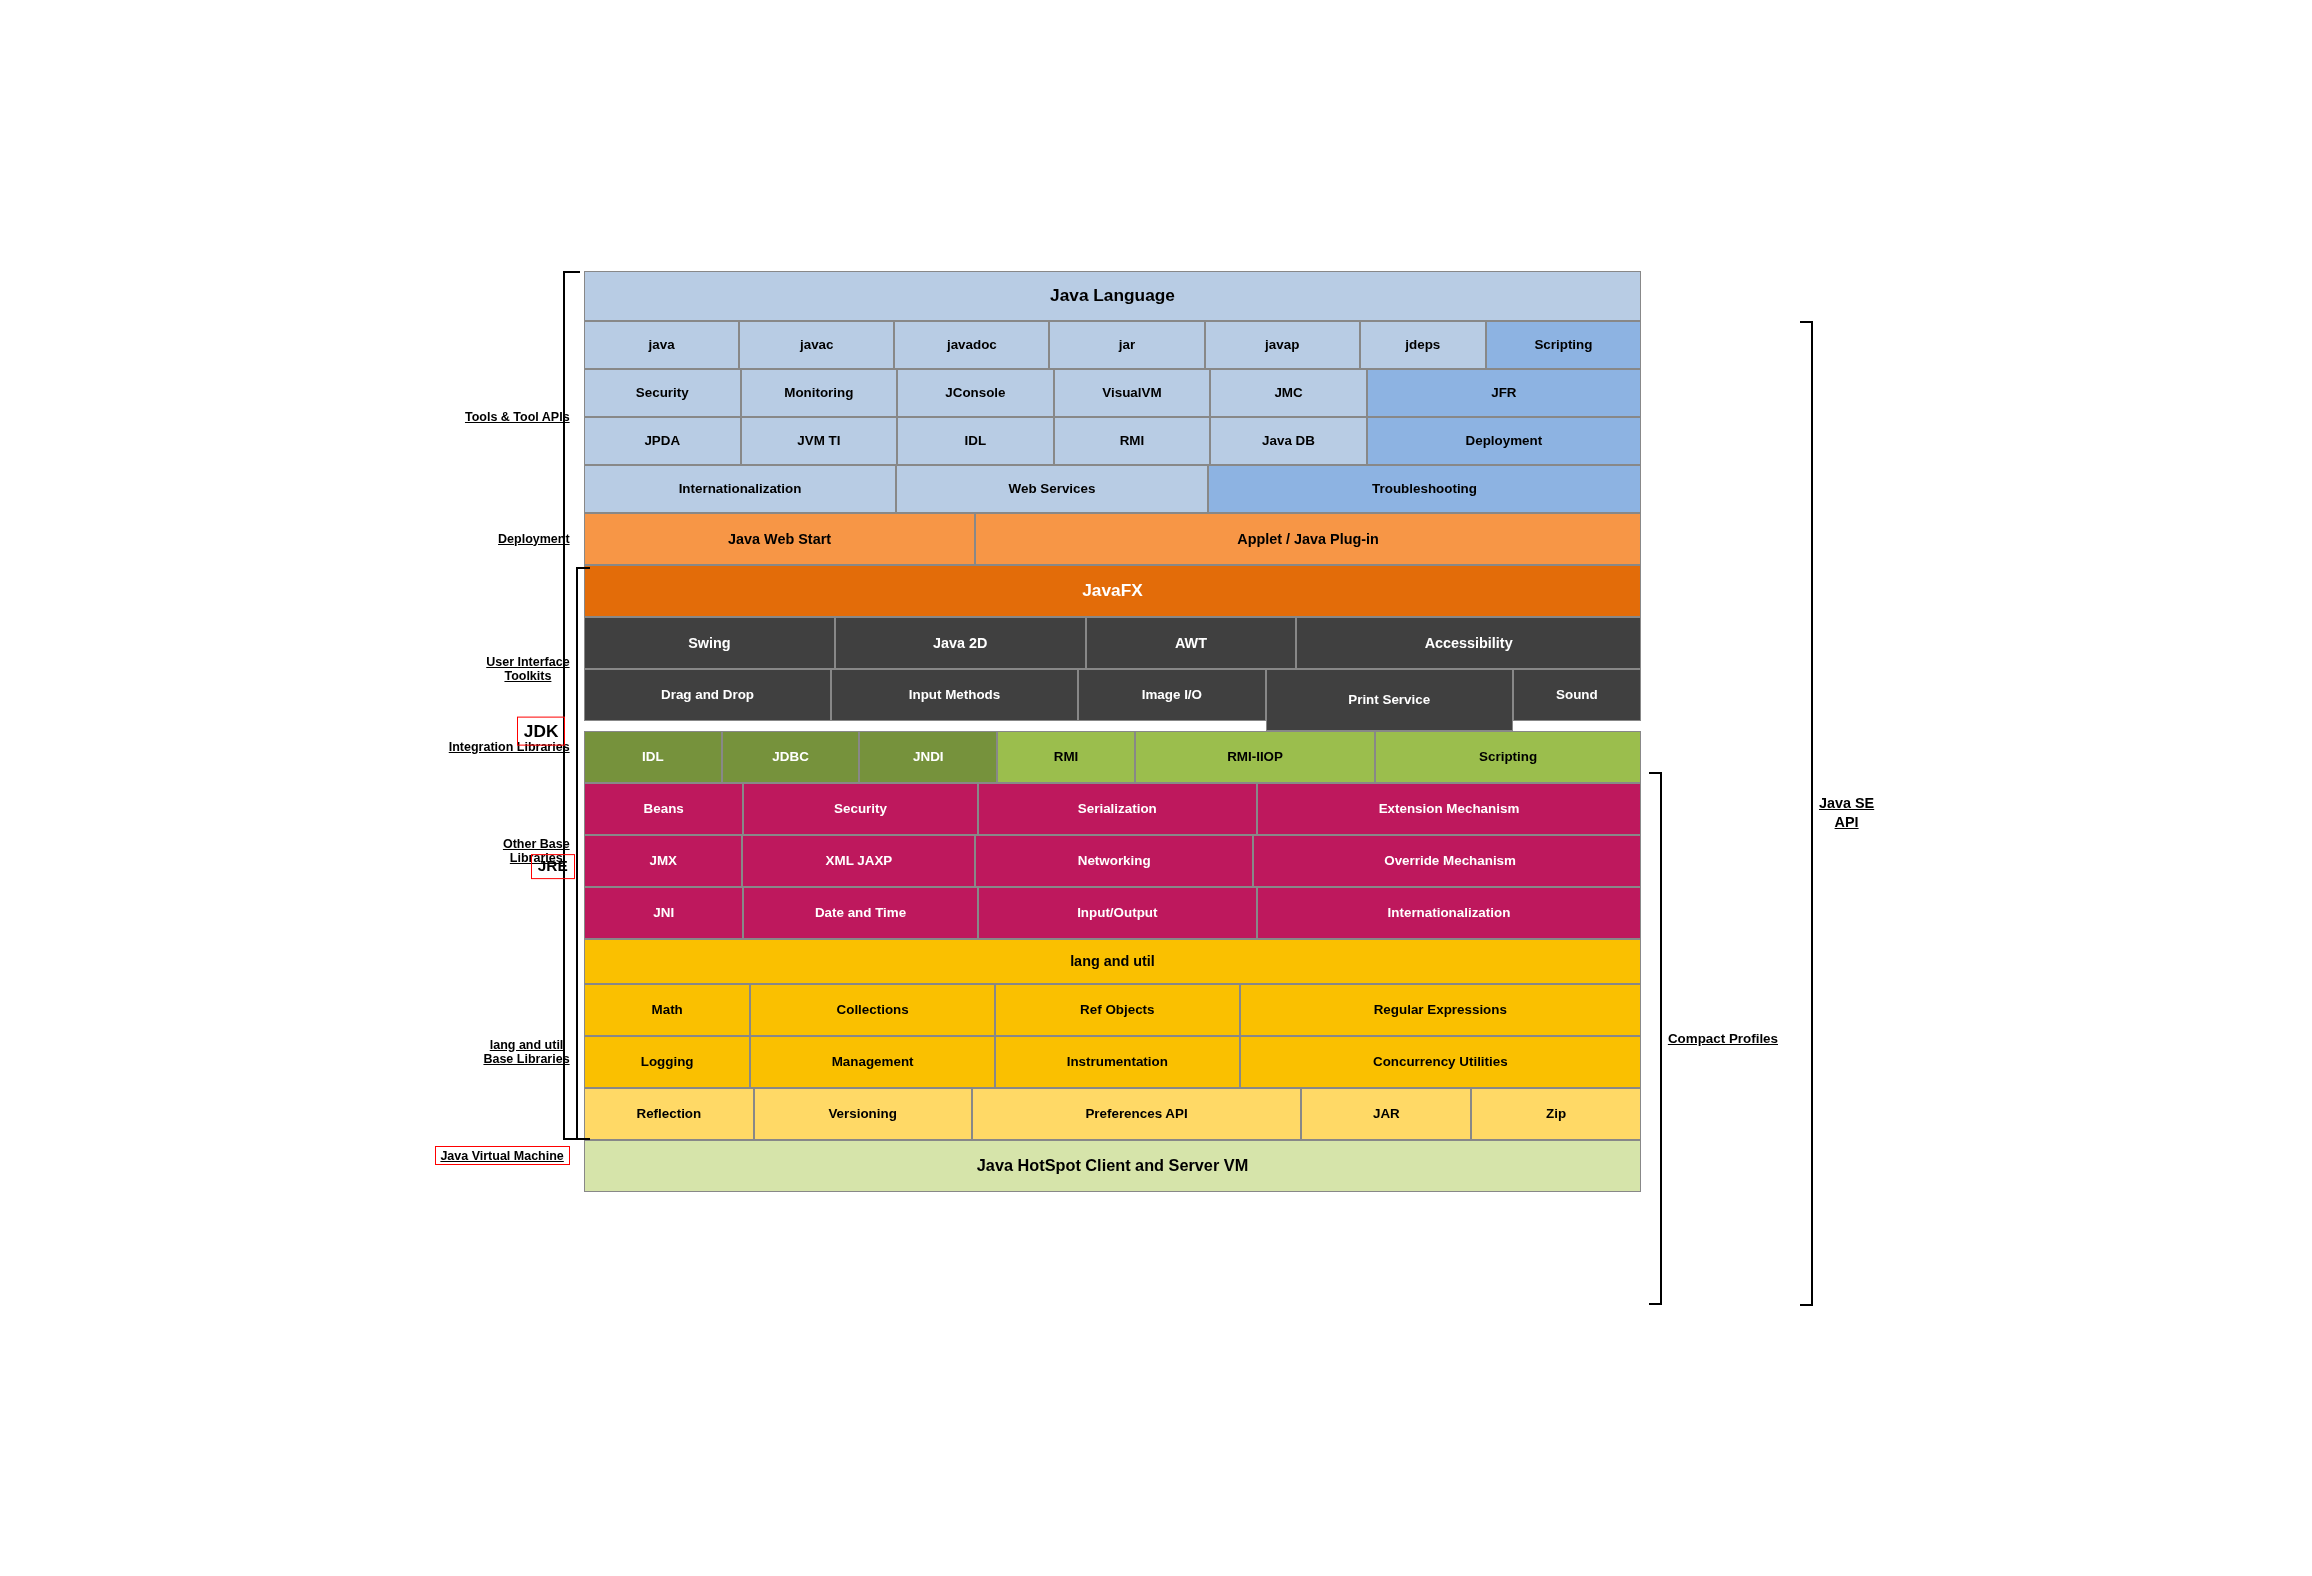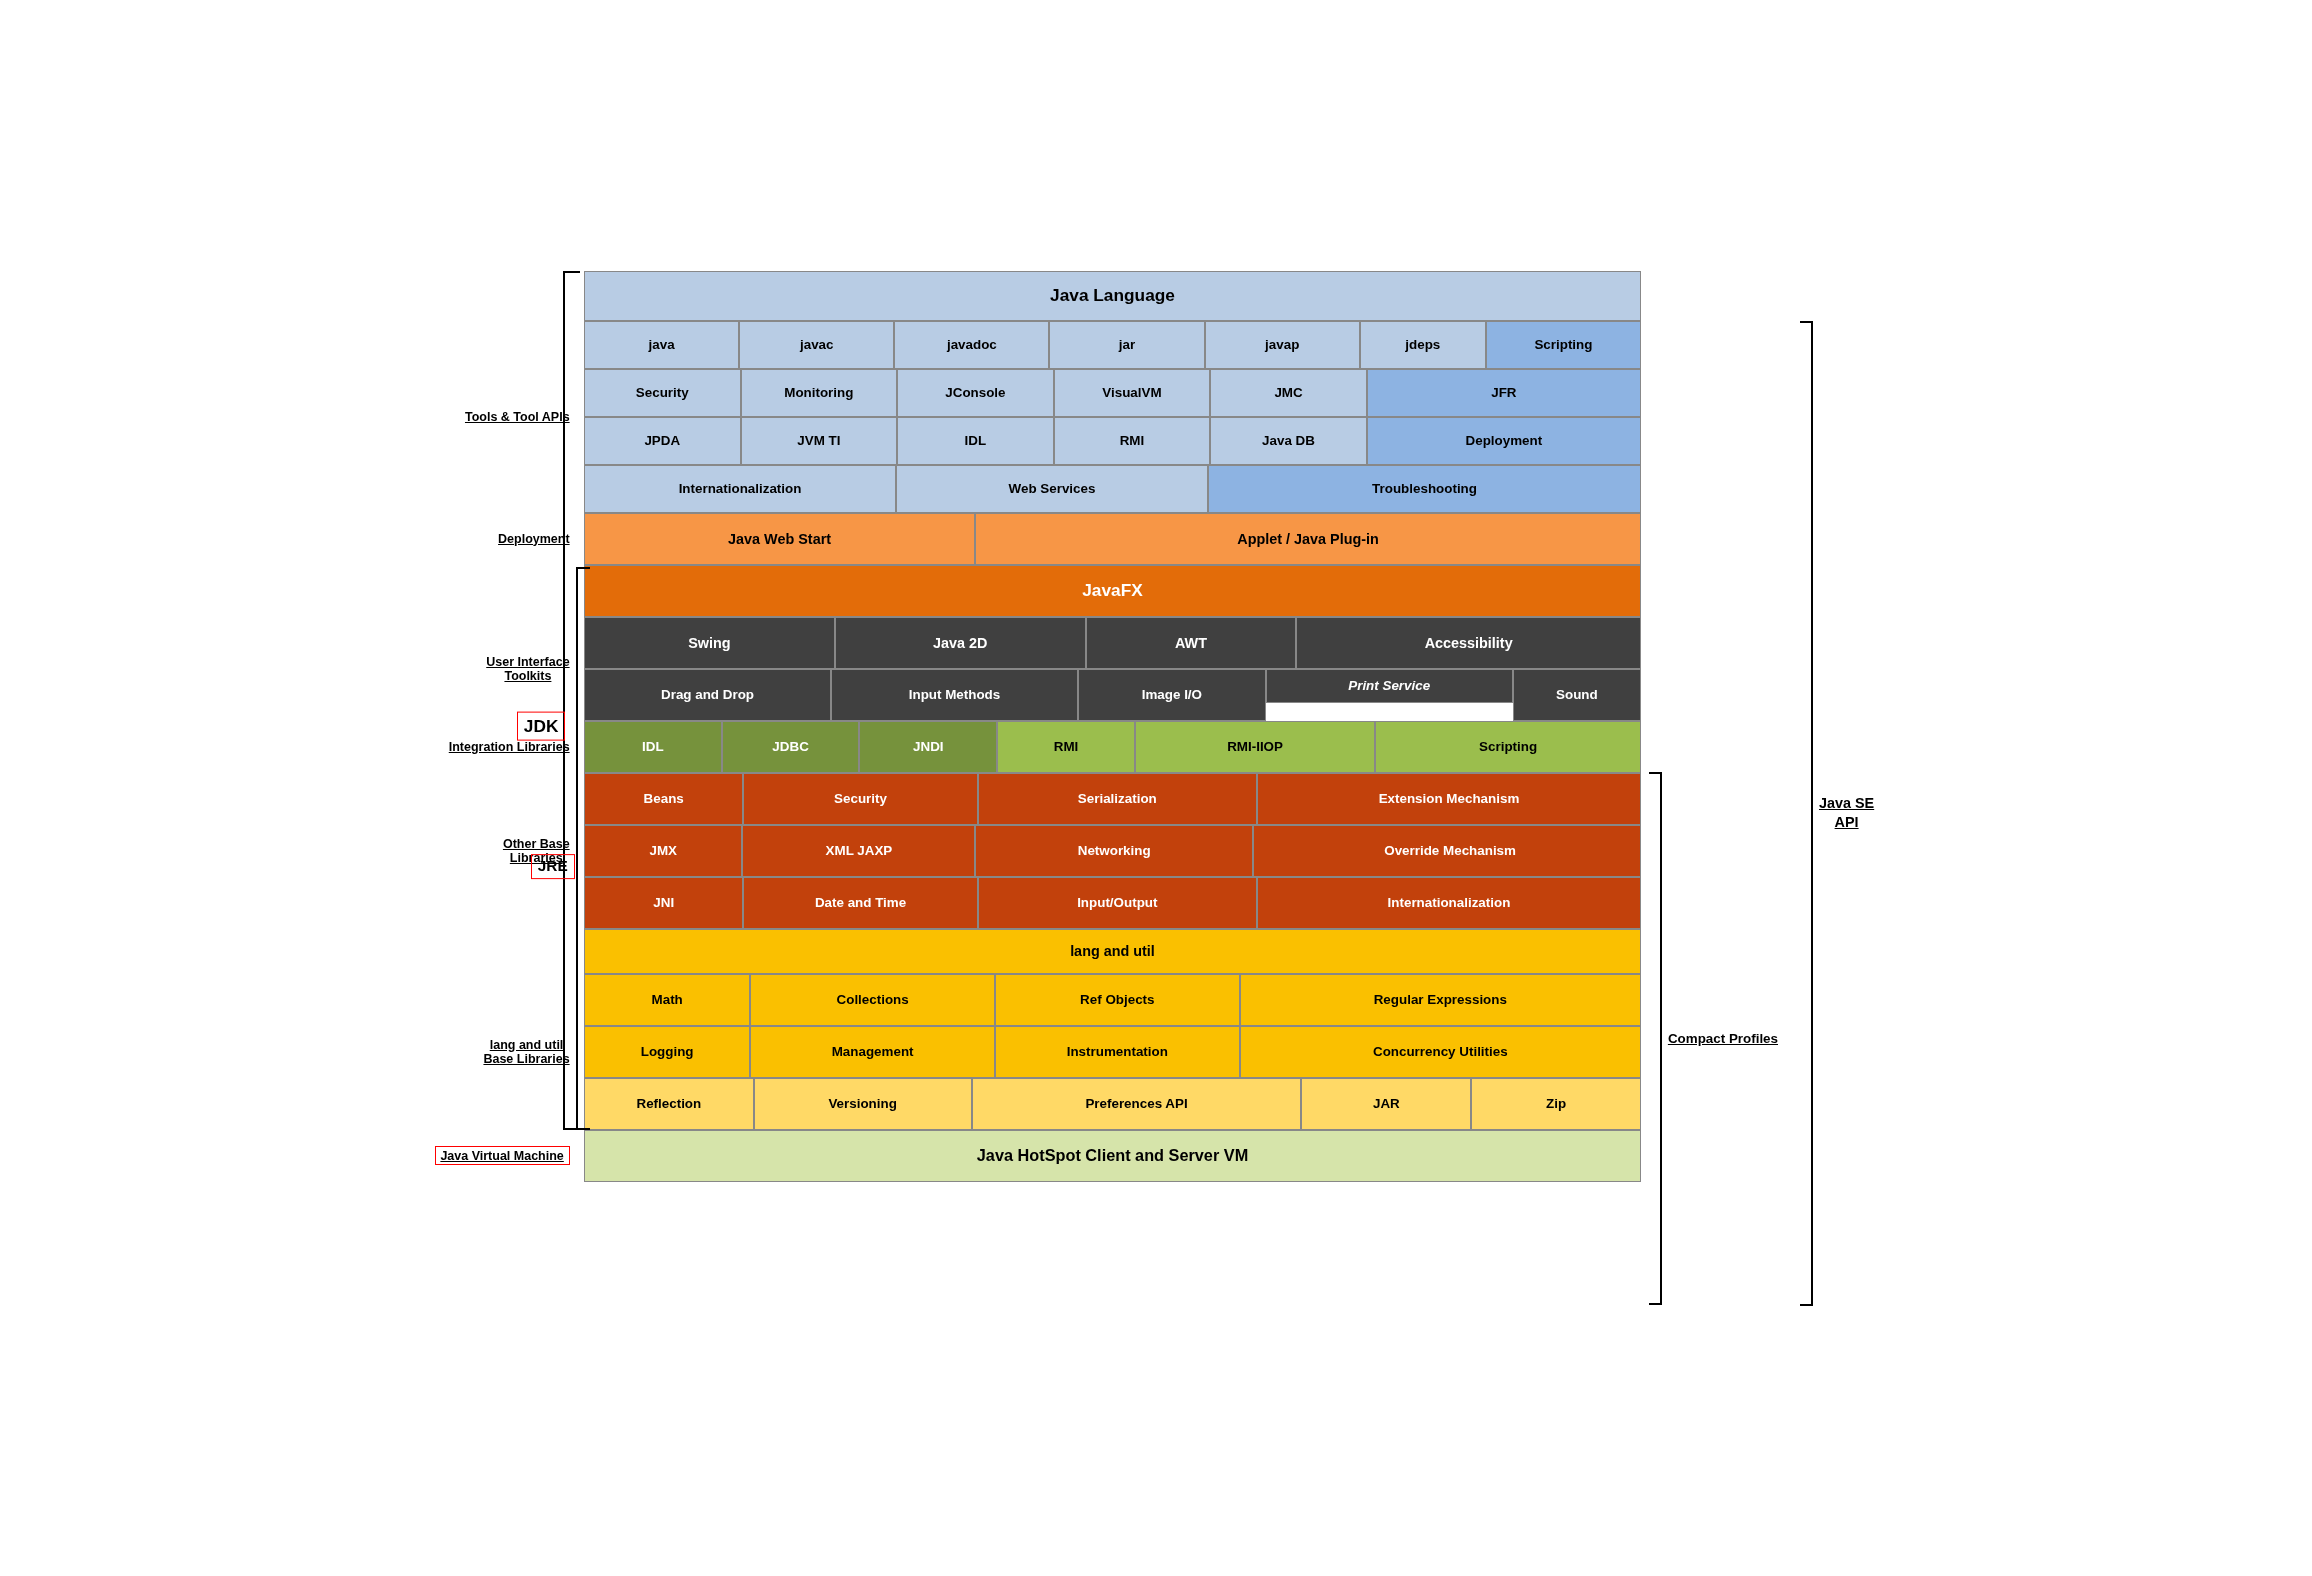--- a/index.html
+++ b/index.html
@@ -27,21 +27,21 @@
       width: 100%;
     }
     
     .blue-light { background: #b8cce4; }
     .blue-medium { background: #8db3e2; }
     .orange-header { background: #e36c09; color: #fff; }
     .orange-light { background: #f79646; }
     .orange-dark { background: #404040; color: #fff; }
     .green-bright { background: #76923c; color: #fff; }
     .green-medium { background: #9bbe4d; }
-    .yellow-dark { background: #c2410c; color: #fff; }
+    .yellow-dark { background: #be185d; color: #fff; }
     .yellow-medium { background: #fac000; }
     .yellow-light { background: #ffd966; }
     .green-pale { background: #d6e4aa; }
     .section-label {
       writing-mode: horizontal-tb;
       font-size: 12.5px;
       font-weight: bold;
       text-decoration: underline;
       text-align: center;
       color: #000;
@@ -199,21 +199,21 @@
         <div class="cell orange-dark" style="flex:1.8; height:52px; border:1.4px solid #888; font-size:14.4px; color:#fff;">Swing</div>
         <div class="cell orange-dark" style="flex:1.8; height:52px; border:1.4px solid #888; font-size:14.4px; color:#fff;">Java 2D</div>
         <div class="cell orange-dark" style="flex:1.5; height:52px; border:1.4px solid #888; font-size:14.4px; color:#fff;">AWT</div>
         <div class="cell orange-dark" style="flex:2.5; height:52px; border:1.4px solid #888; font-size:14.4px; color:#fff;">Accessibility</div>
       </div>
 
       <div class="row">
         <div class="cell orange-dark" style="flex:2; height:52px; border:1.4px solid #888; font-size:13.4px; color:#fff;">Drag and Drop</div>
         <div class="cell orange-dark" style="flex:2; height:52px; border:1.4px solid #888; font-size:13.4px; color:#fff;">Input Methods</div>
         <div class="cell orange-dark" style="flex:1.5; height:52px; border:1.4px solid #888; font-size:13.4px; color:#fff;">Image I/O</div>
-        <div class="cell orange-dark" style="flex:2; height:34px; border:1.4px solid #888; font-size:13.4px; color:#fff;font-style:italic;">Print Service</div>
+        <div class="cell orange-dark" style="flex:2; height:62px; border:1.4px solid #888; font-size:13.4px; color:#fff;">Print Service</div>
         <div class="cell orange-dark" style="flex:1; height:52px; border:1.4px solid #888; font-size:13.4px; color:#fff;">Sound</div>
       </div>
 
       <div class="row">
         <div class="cell green-bright" style="flex:1; height:52px; border:1.4px solid #888;">IDL</div>
         <div class="cell green-bright" style="flex:1; height:52px; border:1.4px solid #888;">JDBC</div>
         <div class="cell green-bright" style="flex:1; height:52px; border:1.4px solid #888;">JNDI</div>
         <div class="cell green-medium" style="flex:1; height:52px; border:1.4px solid #888;">RMI</div>
         <div class="cell green-medium" style="flex:1.8; height:52px; border:1.4px solid #888;">RMI-IIOP</div>
         <div class="cell green-medium" style="flex:2; height:52px; border:1.4px solid #888;">Scripting</div>

